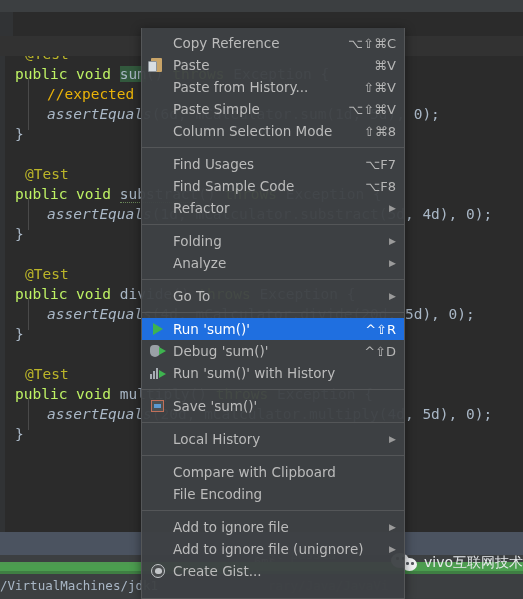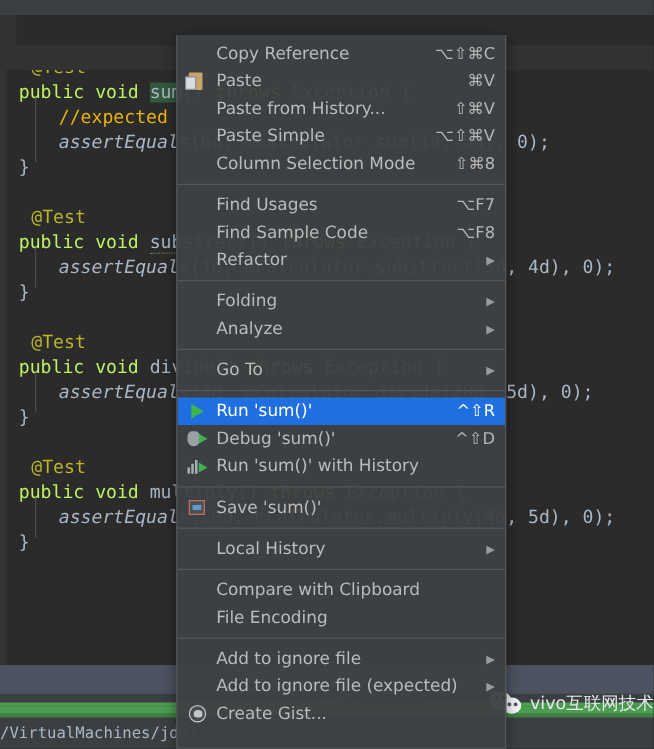--- a/index.html
+++ b/index.html
@@ -508,21 +508,21 @@
         <span class="ctx-label">File Encoding</span>
       </div>
       <div class="ctx-sep"></div>
       <div class="ctx-item">
         <span class="ctx-icon"></span>
         <span class="ctx-label">Add to ignore file</span>
         <span class="ctx-arrow">▶</span>
       </div>
       <div class="ctx-item">
         <span class="ctx-icon"></span>
-        <span class="ctx-label">Add to ignore file (expected)</span>
+        <span class="ctx-label">Add to ignore file (unignore)</span>
         <span class="ctx-arrow">▶</span>
       </div>
       <div class="ctx-item">
         <span class="ctx-icon">
           <span class="ic-gist"></span>
         </span>
         <span class="ctx-label">Create Gist...</span>
       </div>
     </div>
 

